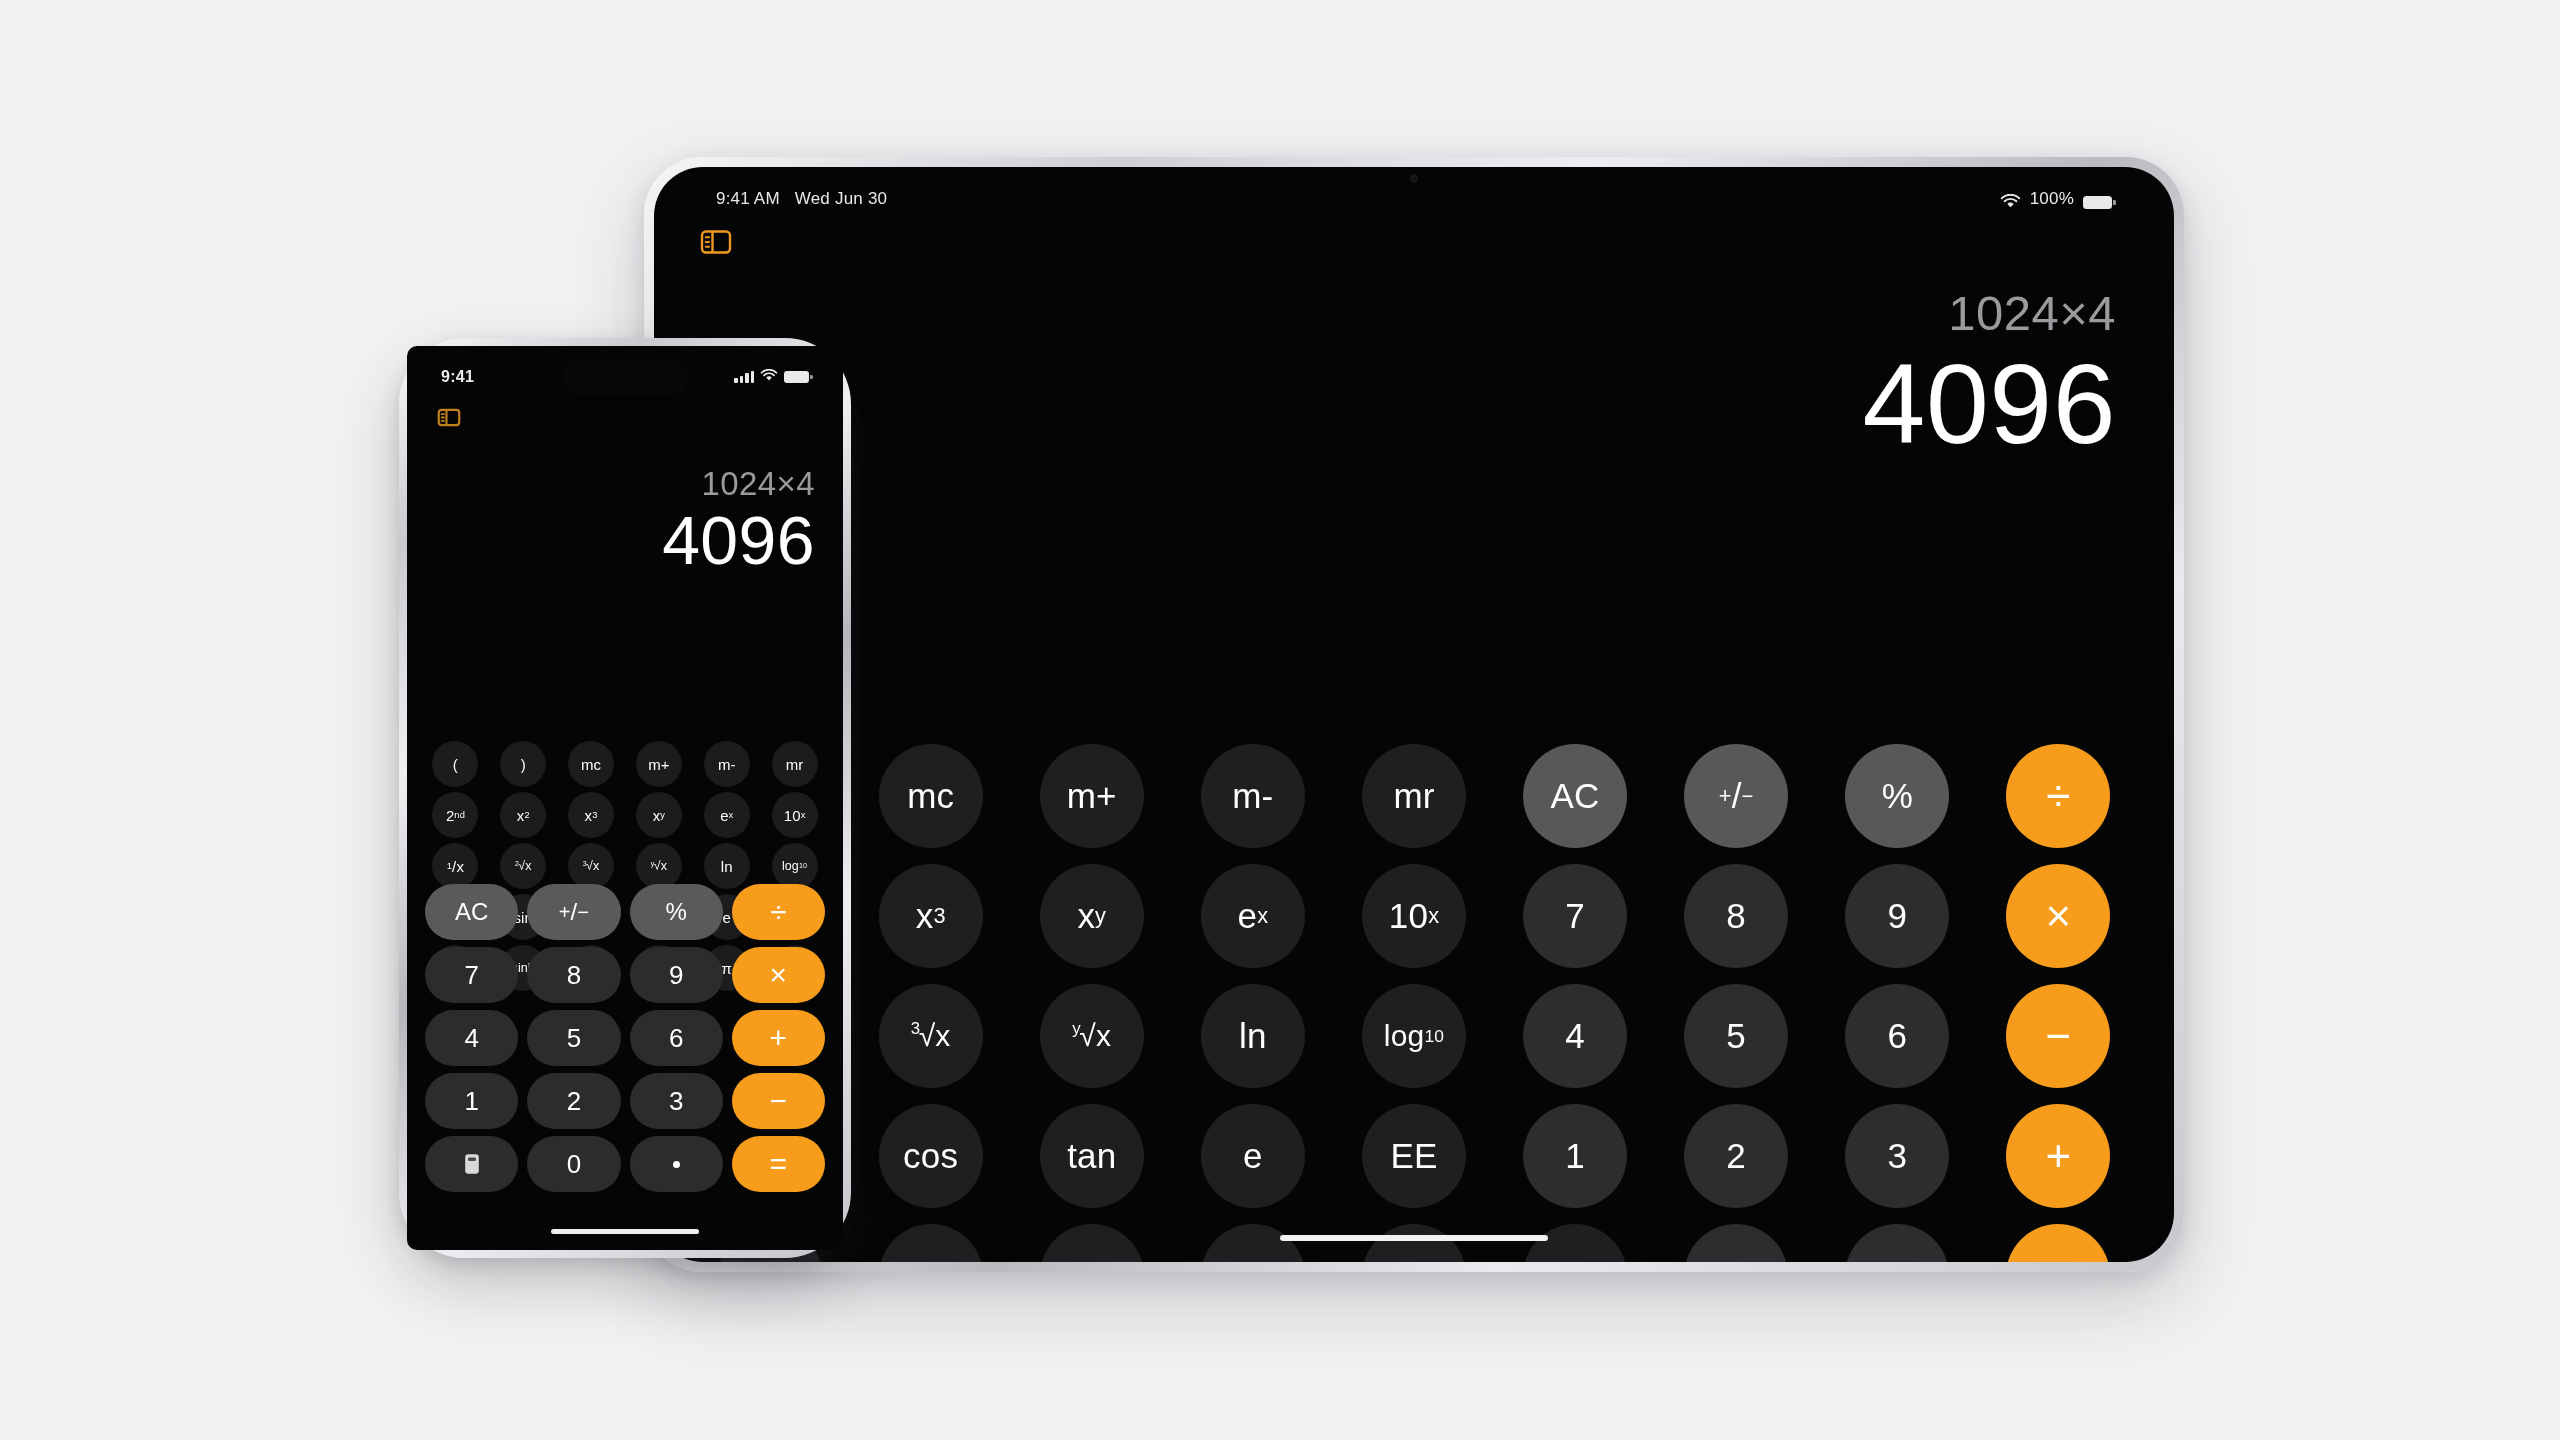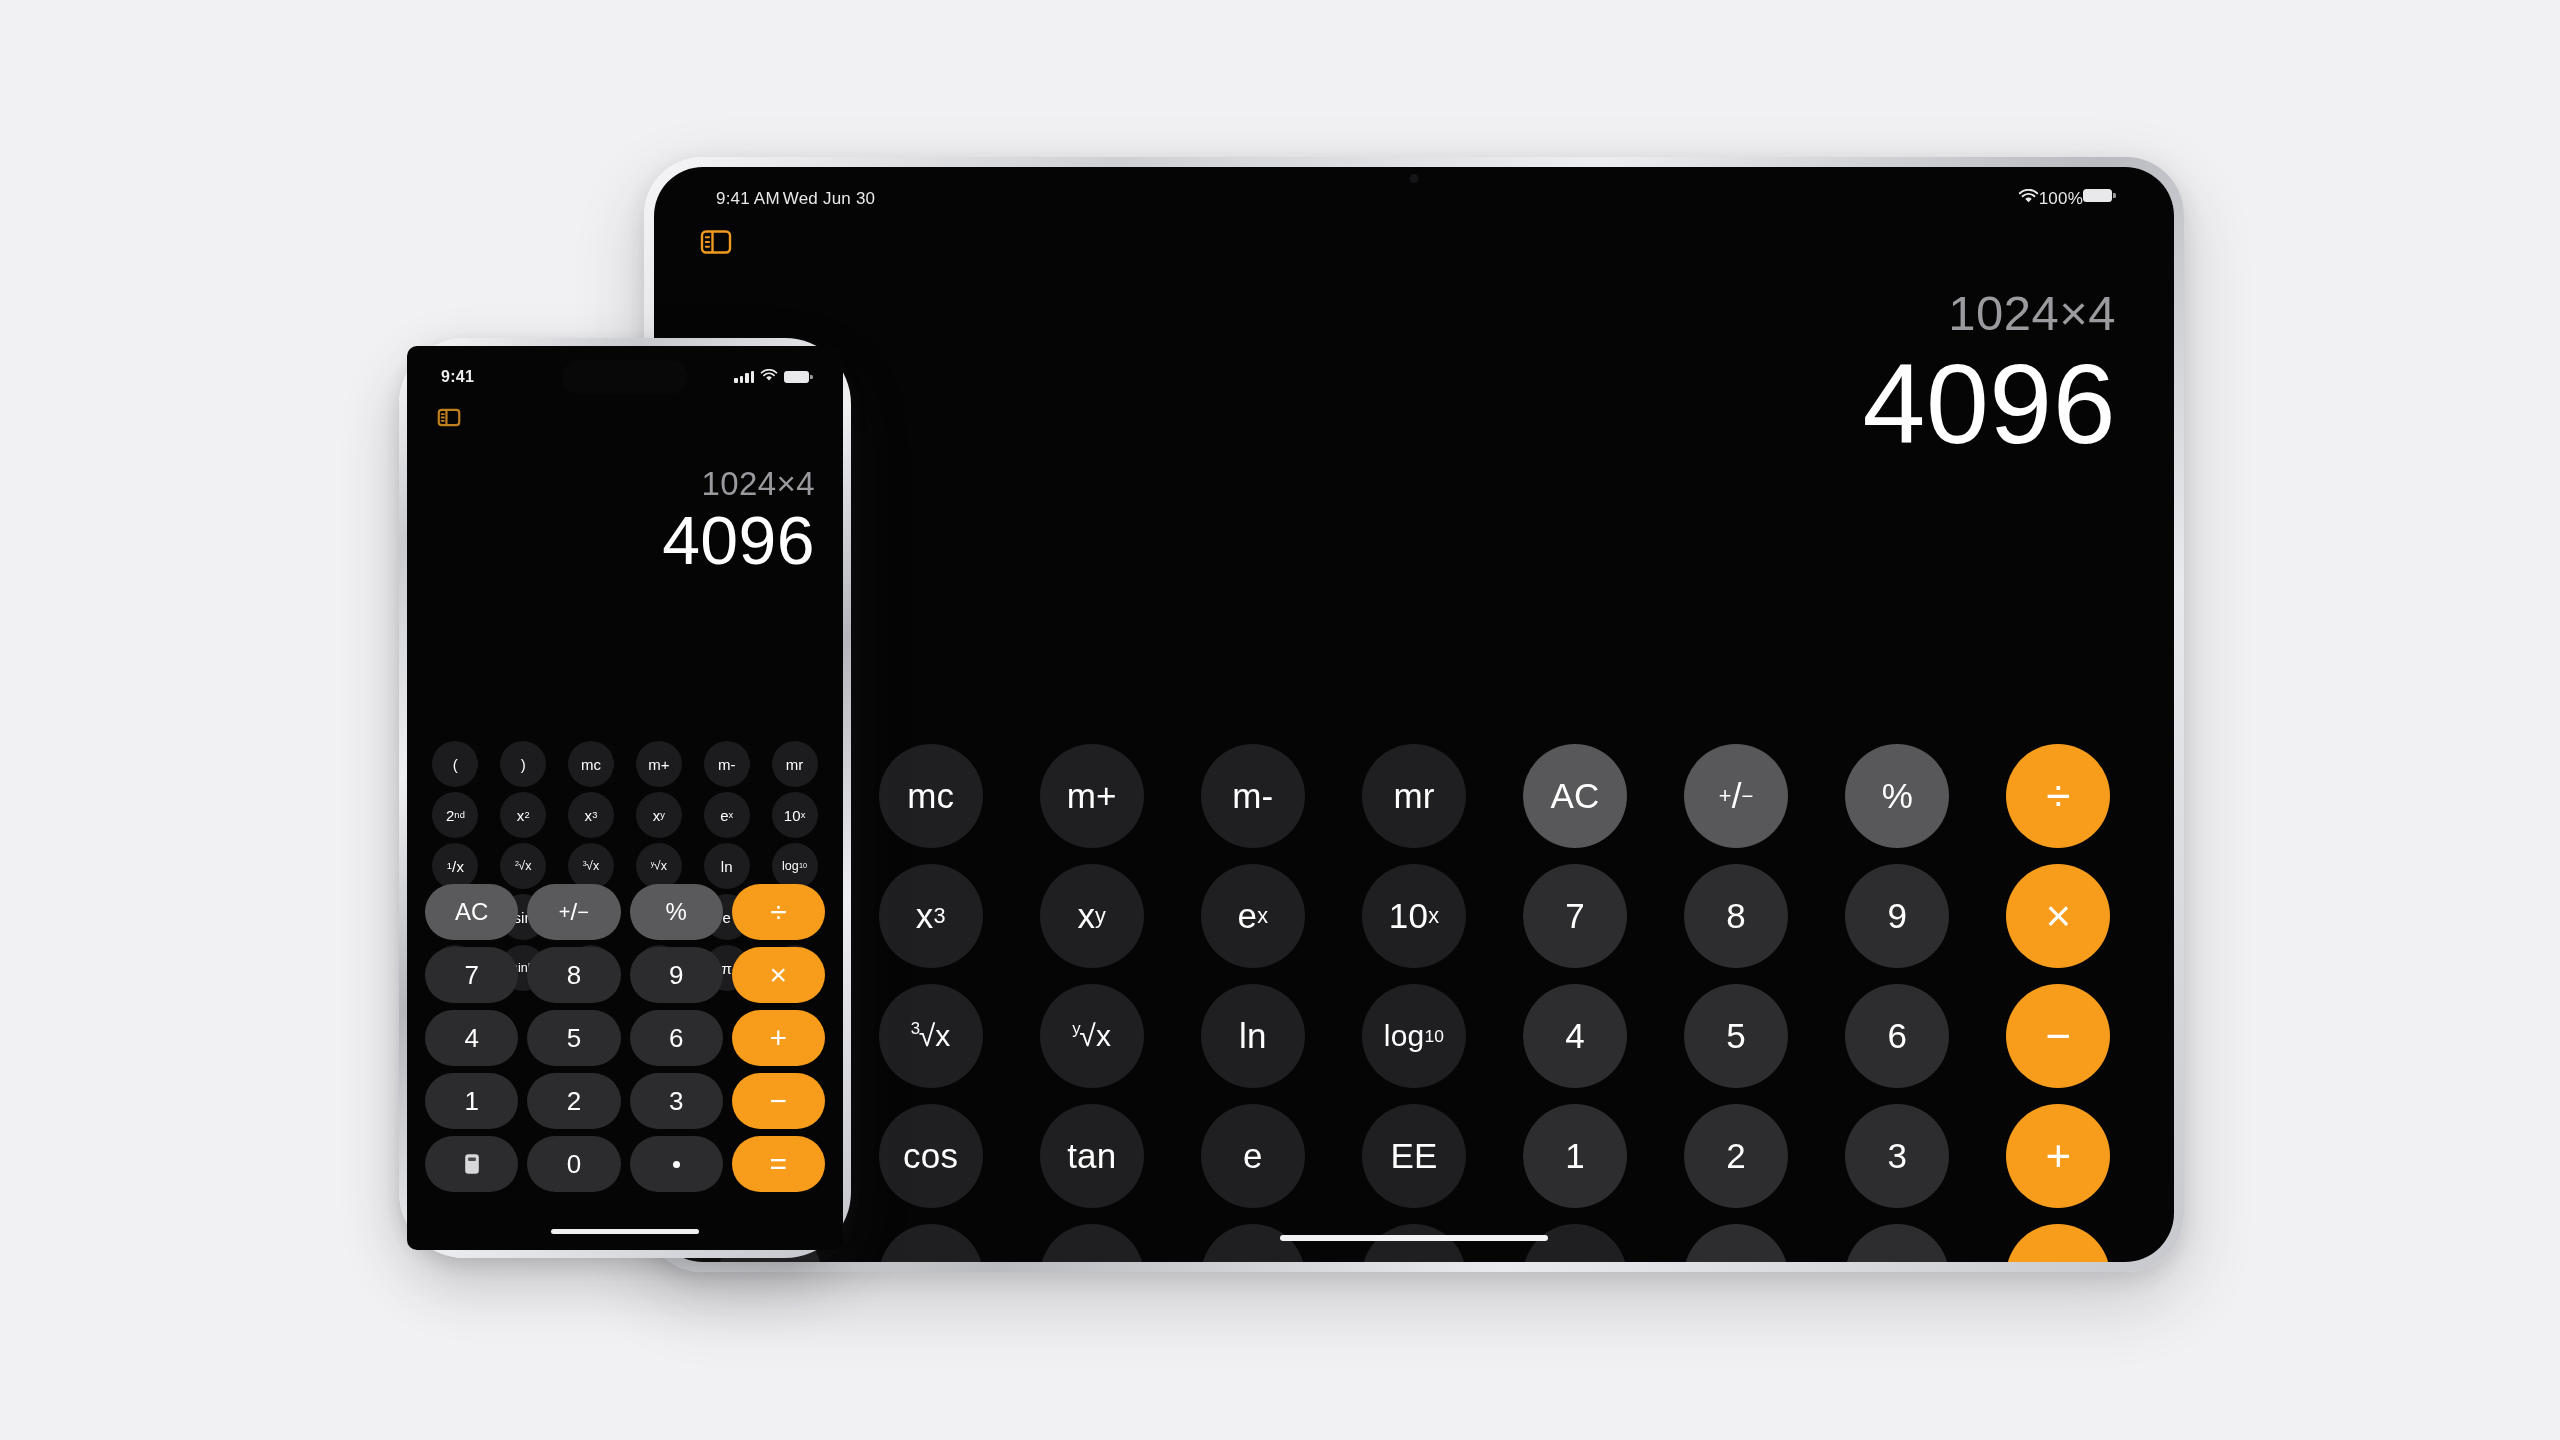--- a/index.html
+++ b/index.html
@@ -66,22 +66,22 @@
     display: flex;
     align-items: center;
     justify-content: space-between;
     padding: 0 62px 0 62px;
     box-sizing: border-box;
     color: #e9e9ec;
     font-size: 17px;
     letter-spacing: 0.2px;
     filter: blur(0.5px);
   }
-  .sb-left { display:flex; align-items:center; gap:3px; }
-  .sb-right { display:flex; align-items:flex-start; }
+  .sb-left { display:flex; align-items:center; gap:15px; }
+  .sb-right { display:flex; align-items:flex-end; gap:9px; }
 
   .wifi-glyph { display:block; }
   .battery-pill {
     width: 29px; height: 13px;
     border-radius: 3.5px;
     background: #e9e9ec;
     position: relative;
   }
   .battery-pill::after {
     content:'';

